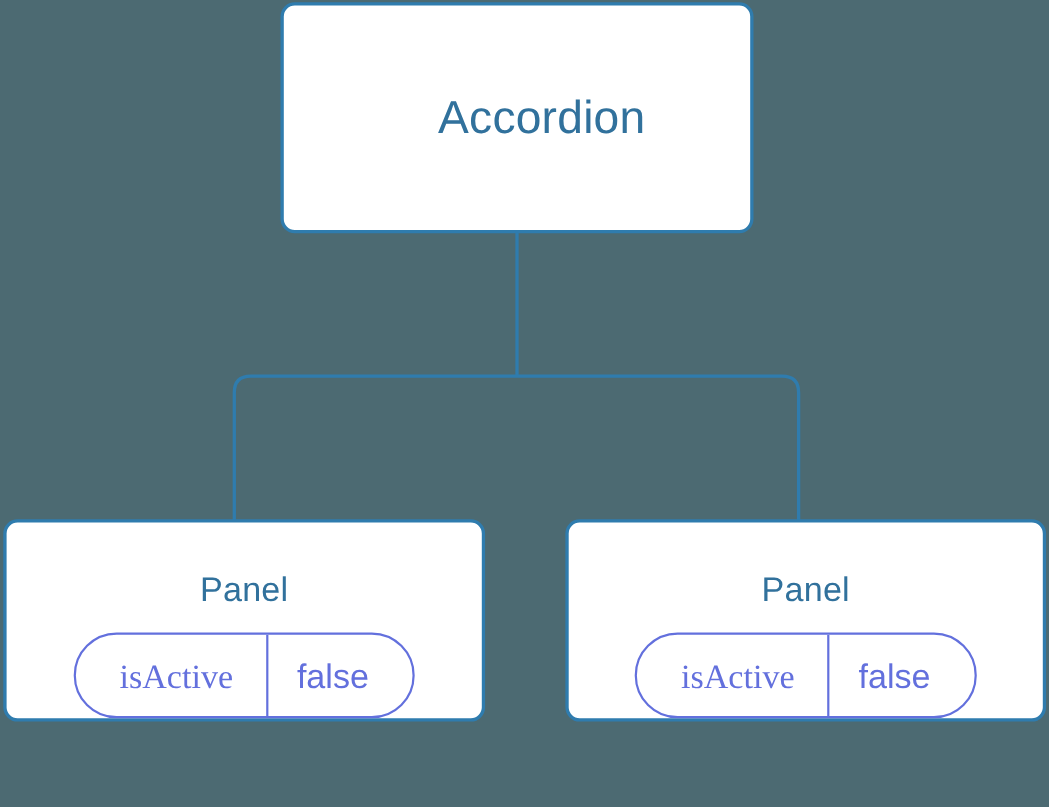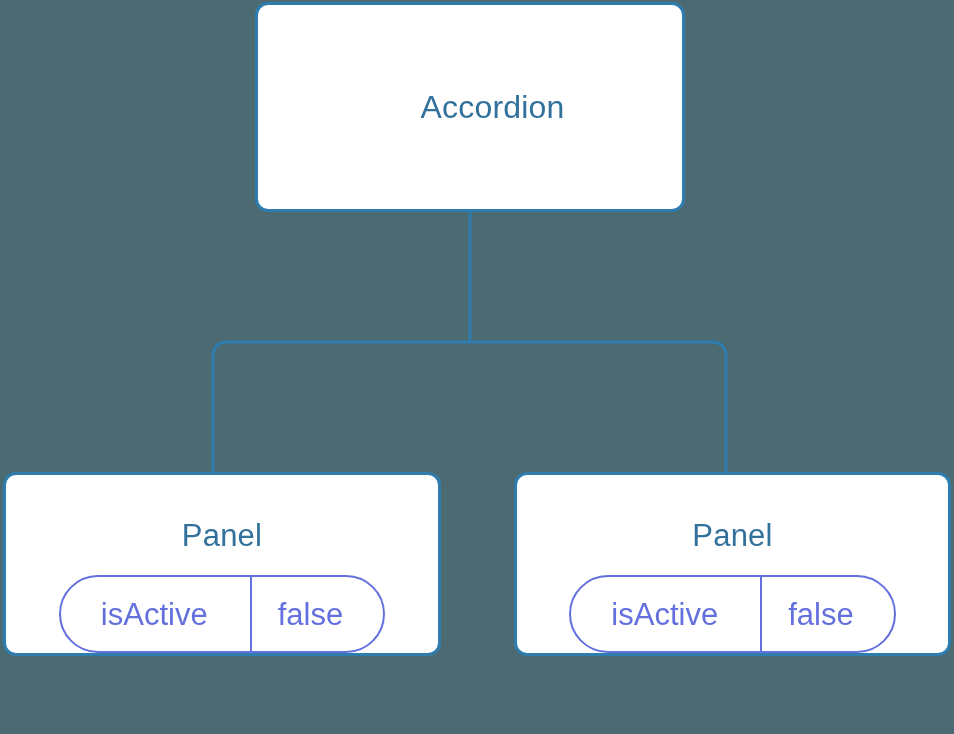--- a/index.html
+++ b/index.html
@@ -53,21 +53,21 @@
 
   
   #node-accordion {
     left: 255px;
     top: 2px;
     width: 430px;
     height: 210px;
     justify-content: center;
   }
   #node-accordion .node-title {
-    font-size: 32px;
+    font-size: 42px;
     margin-left: 45px;
   }
 
   
   .panel-node {
     top: 472px;
     height: 184px;
     padding-top: 45px;
   }
   #node-panel-left {
@@ -98,22 +98,23 @@
     display: flex;
     align-items: center;
     justify-content: center;
     color: #6370dd;
     font-size: 31px;
     line-height: 1;
     white-space: nowrap;
     box-sizing: border-box;
   }
   .prop-key {
-    padding: 0 42px 0 40px;
+    padding: 0 30px 0 40px;
     border-right: 2px solid #6370dd;
+    font-family: Liberation Serif, serif;
   }
   .prop-value {
     padding: 0 40px 0 26px;
     text-align: center;
   }
 </style>
 </head>
 <body>
 
 <div id="diagram-canvas">

